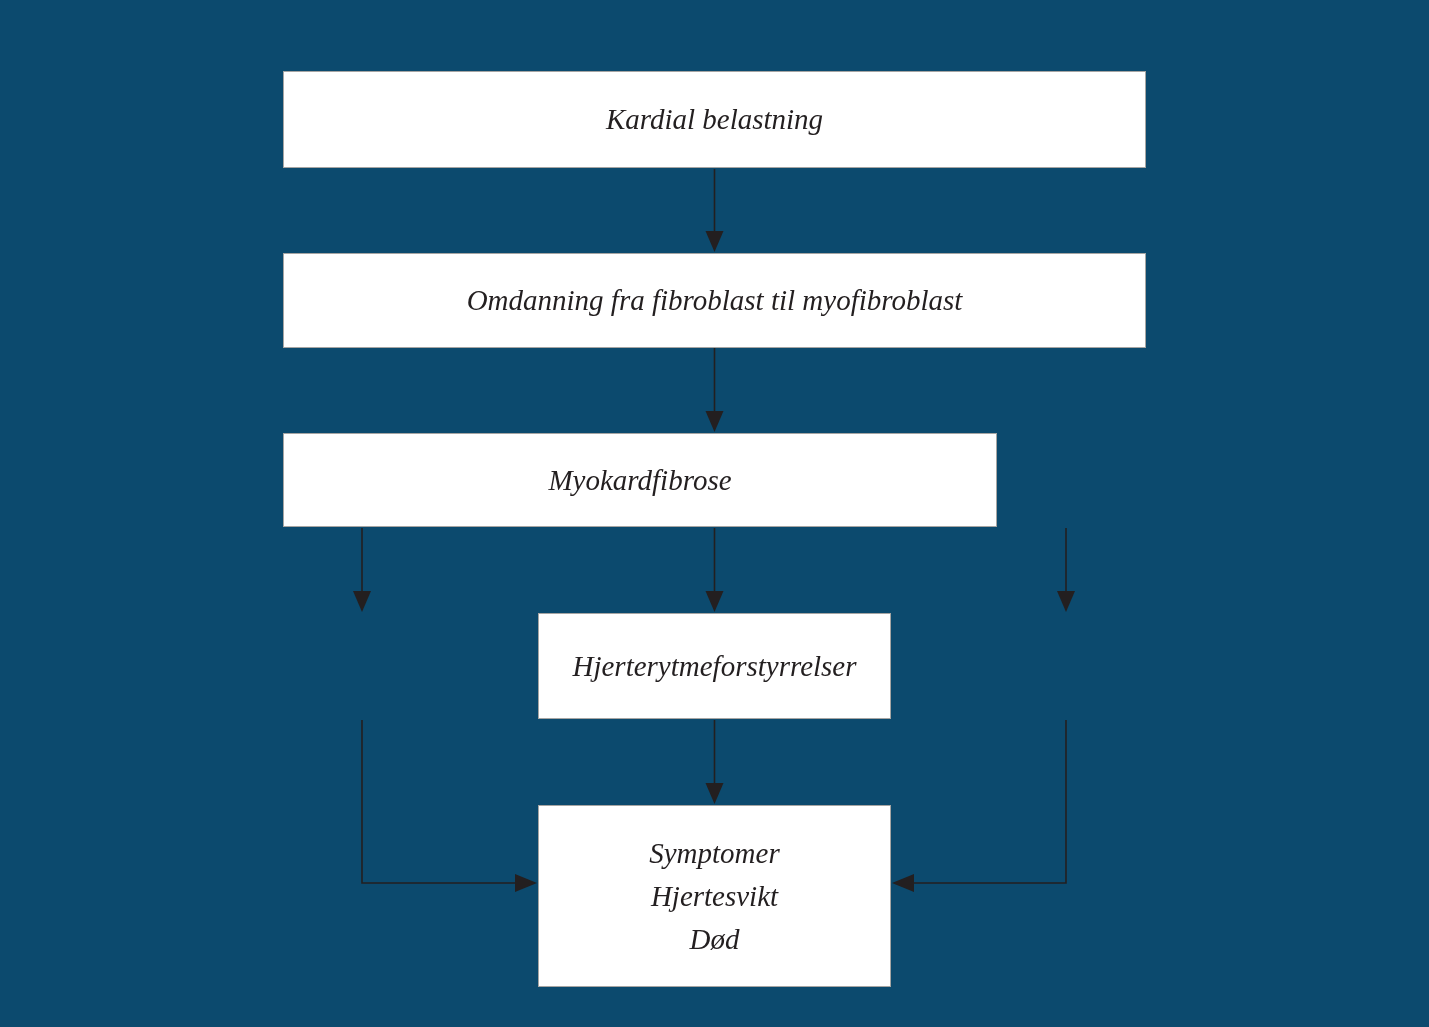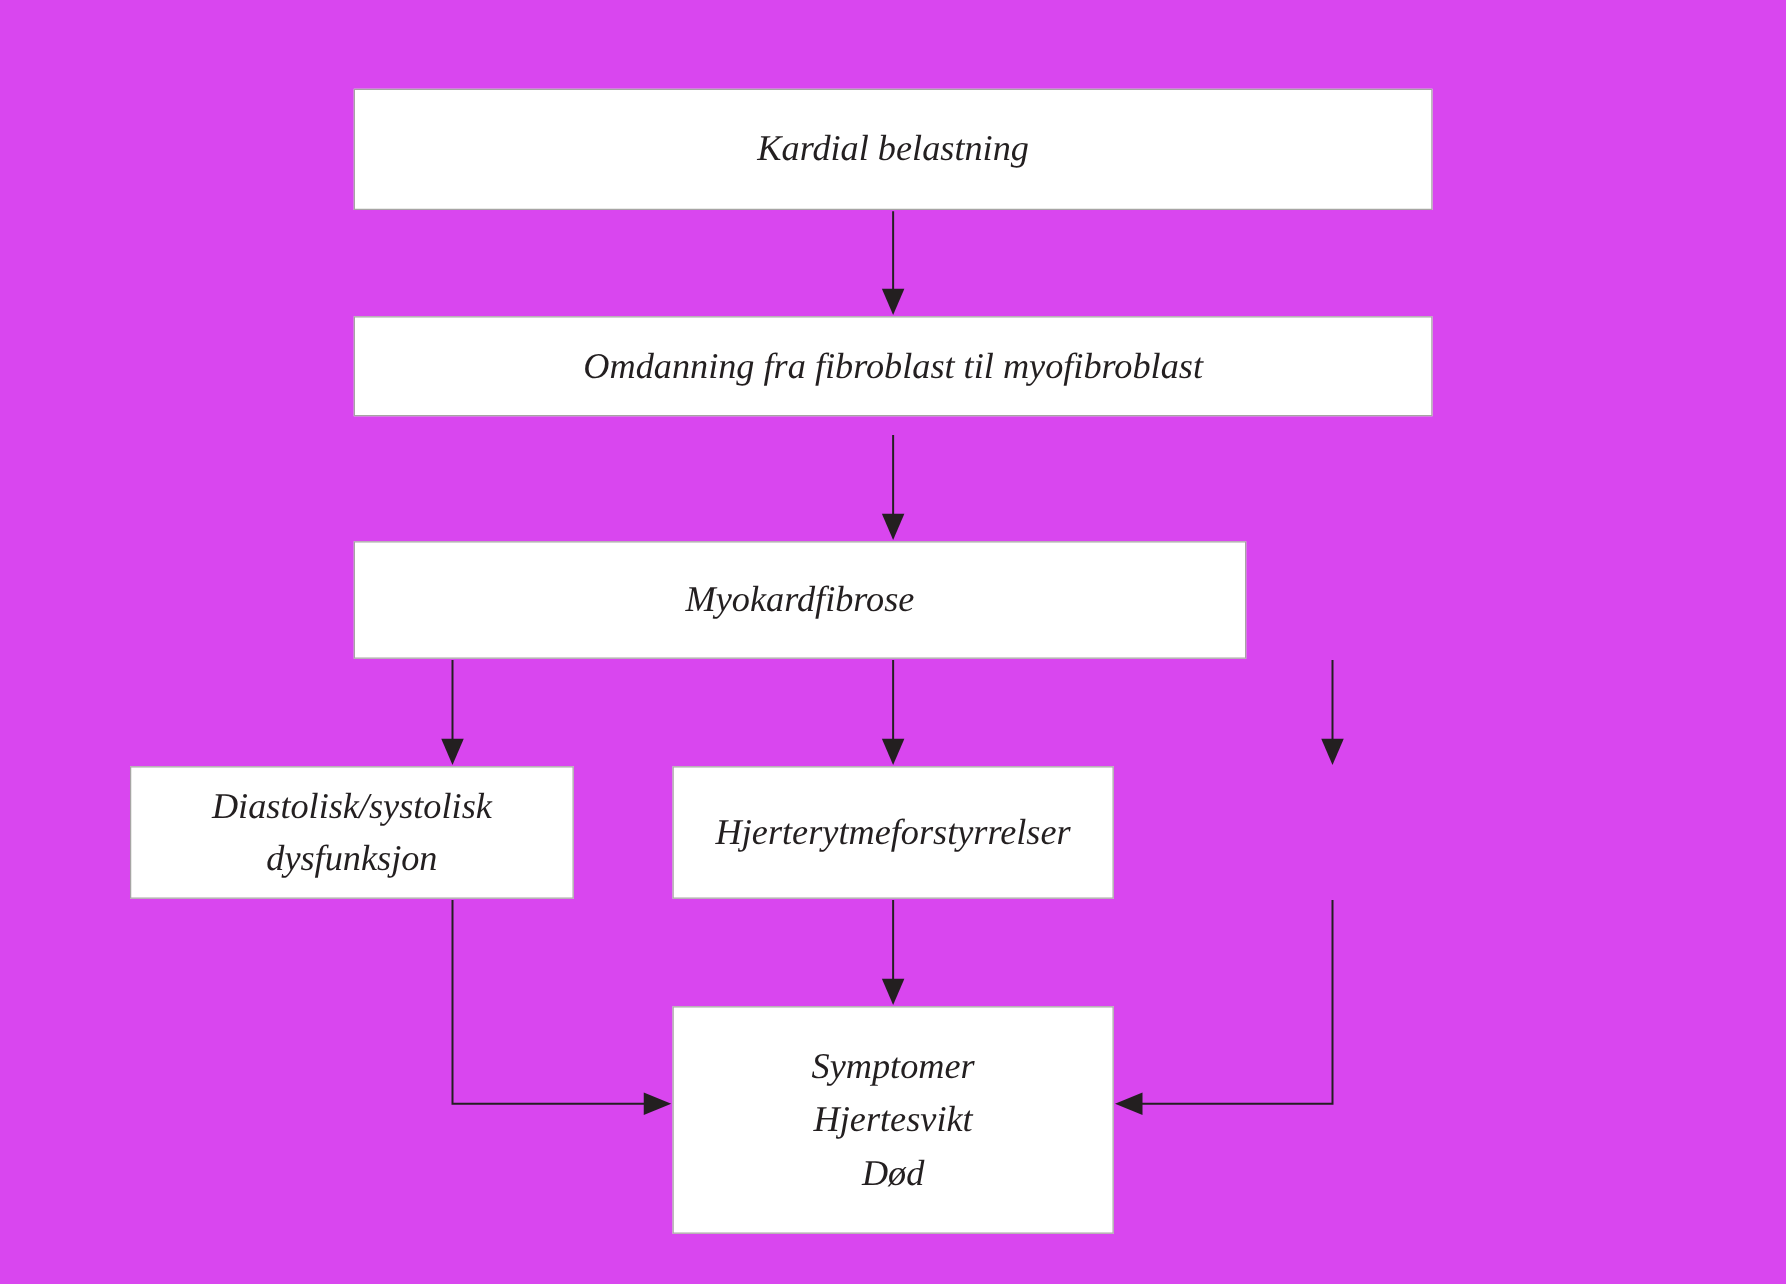--- a/index.html
+++ b/index.html
@@ -7,21 +7,21 @@
     padding: 0;
   }
   body {
     background: #e9e8e6;
     font-family: "Liberation Serif", serif;
   }
   .stage {
     position: relative;
     width: 1429px;
     height: 1027px;
-    background: #d946ef;
+    background: #0c4a6e;
     overflow: hidden;
   }
   .arrows {
     position: absolute;
     left: 0;
     top: 0;
     width: 1429px;
     height: 1027px;
     pointer-events: none;
   }
@@ -36,21 +36,21 @@
     justify-content: center;
     text-align: center;
     color: #231f20;
     font-style: italic;
     font-size: 29px;
     line-height: 1.45;
     padding: 0 12px;
   }
   
   .n-kardial        { left: 283px; top: 71px;  width: 863px; height: 97px; }
-  .n-omdanning      { left: 283px; top: 253px; width: 863px; height: 80px; }
+  .n-omdanning      { left: 283px; top: 253px; width: 863px; height: 95px; }
   .n-myokardfibrose { left: 283px; top: 433px; width: 714px; height: 94px; }
   
   .n-dysfunksjon    { left: 104px; top: 613px; width: 355px; height: 106px; }
   .n-hjerterytme    { left: 538px; top: 613px; width: 353px; height: 106px; }
   .n-iskemisk       { left: 968px; top: 613px; width: 356px; height: 106px; }
   
   .n-utfall         { left: 538px; top: 805px; width: 353px; height: 182px; }
   .n-utfall .line   { display: block; line-height: 43px; }
 </style>
 </head>
@@ -92,23 +92,20 @@
   </div>
 
   <div class="node n-omdanning">
     <span>Omdanning fra fibroblast til myofibroblast</span>
   </div>
 
   <div class="node n-myokardfibrose">
     <span>Myokardfibrose</span>
   </div>
 
-  <div class="node n-dysfunksjon">
-    <span>Diastolisk/systolisk dysfunksjon</span>
-  </div>
 
   <div class="node n-hjerterytme">
     <span>Hjerterytmeforstyrrelser</span>
   </div>
 
 
   <div class="node n-utfall">
     <span class="line">Symptomer</span>
     <span class="line">Hjertesvikt</span>
     <span class="line">Død</span>

